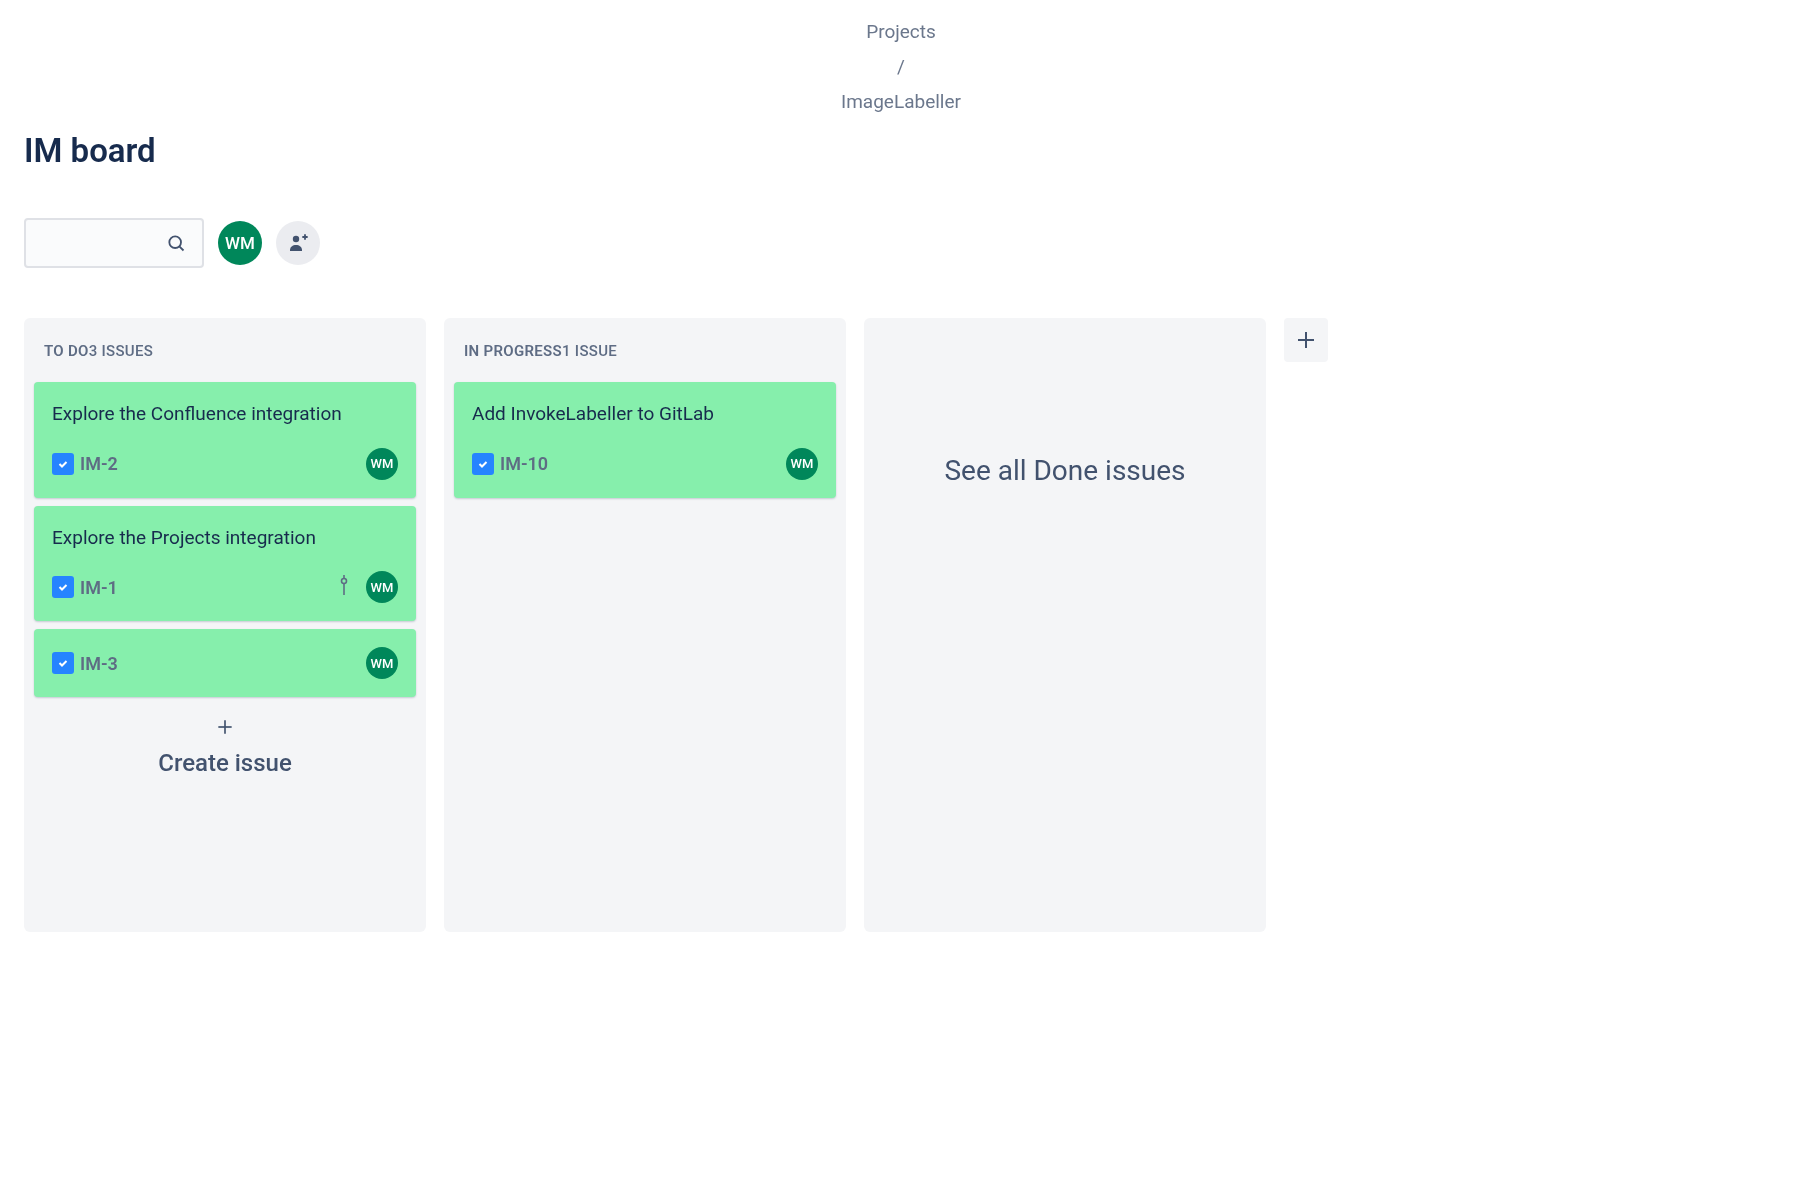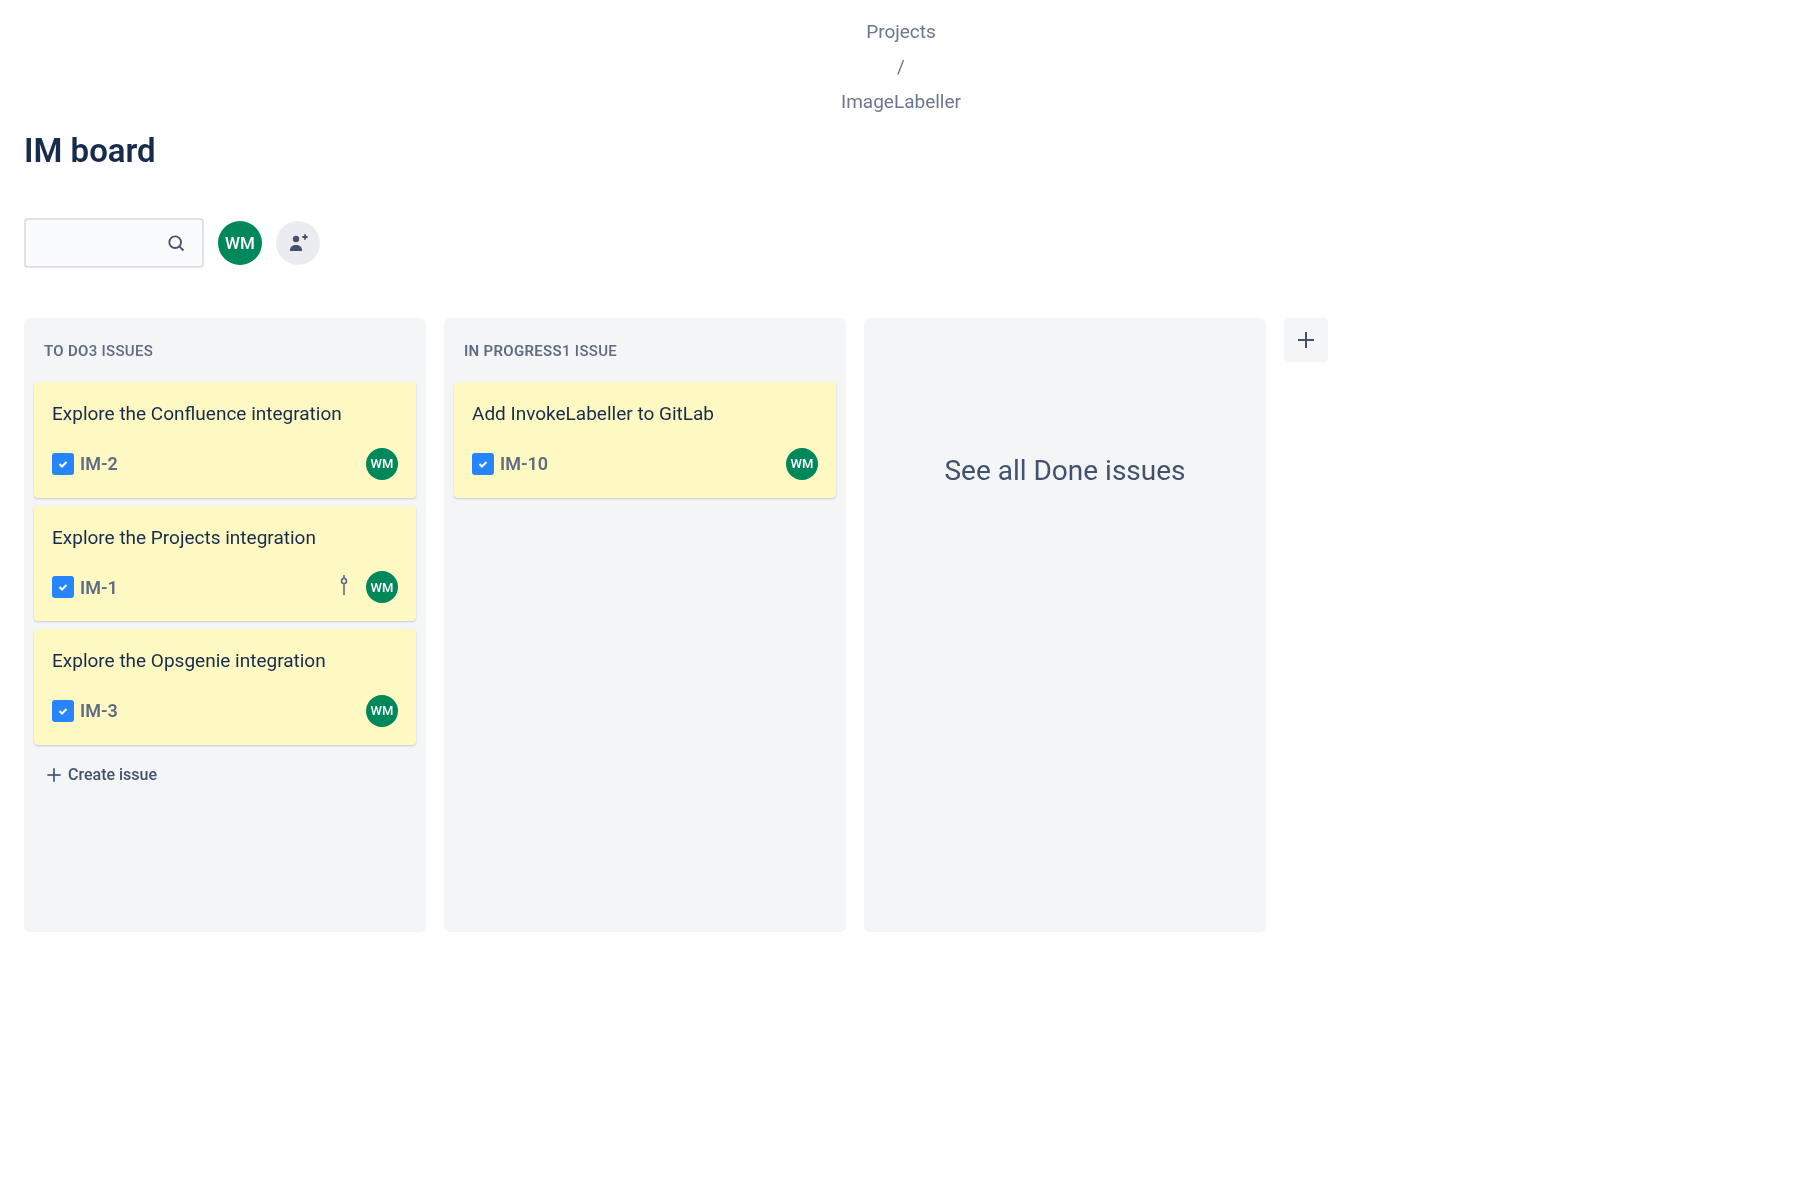--- a/index.html
+++ b/index.html
@@ -93,21 +93,21 @@
     padding: 8px 10px 22px 10px;
     font-size: 15px;
     font-weight: 600;
     color: #5E6C84;
     letter-spacing: 0.3px;
     display: flex;
     align-items: center;
   }
   .column-header .count { font-weight: 500; }
   .card {
-    background: #fef9c3;
+    background: #86efac;
     border-radius: 4px;
     box-shadow: 0 1px 2px rgba(9,30,66,0.2);
     padding: 18px;
     margin-bottom: 8px;
     cursor: pointer;
   }
   .card-title {
     font-size: 19px;
     color: #172B4D;
     line-height: 1.45;
@@ -132,26 +132,27 @@
   .task-icon svg { color: #fff; }
   .issue-key {
     font-size: 18px;
     font-weight: 600;
     color: #5E6C84;
   }
   .create-issue {
     padding: 12px 10px;
     display: flex;
     align-items: center;
-    gap: 4px;
+    gap: 12px;
     color: #42526E;
-    font-size: 16px;
+    font-size: 24px;
     font-weight: 500;
     cursor: pointer;
     border-radius: 4px;
+    flex-direction: column;
   }
   .done-link {
     text-align: center;
     font-size: 28px;
     font-weight: 400;
     color: #42526E;
     padding: 120px 10px 10px 10px;
     cursor: pointer;
   }
   .add-column {
@@ -239,21 +240,20 @@
                 <line x1="8" y1="0" x2="8" y2="3.5"></line>
                 <line x1="8" y1="8.5" x2="8" y2="20"></line>
             </svg>
           </span>
           <span class="avatar small">WM</span>
         </div>
       </div>
     </div>
 
     <div class="card">
-      <div class="card-title">Explore the Opsgenie integration</div>
       <div class="card-footer">
         <div class="card-footer-left">
           <span class="task-icon">
             <svg width="12" height="12" viewBox="0 0 24 24" fill="none" stroke="currentColor" stroke-width="4">
                 <polyline points="5 12 10 17 19 8"></polyline>
               </svg>
           </span>
           <span class="issue-key">IM-3</span>
         </div>
         <div class="card-footer-right">

